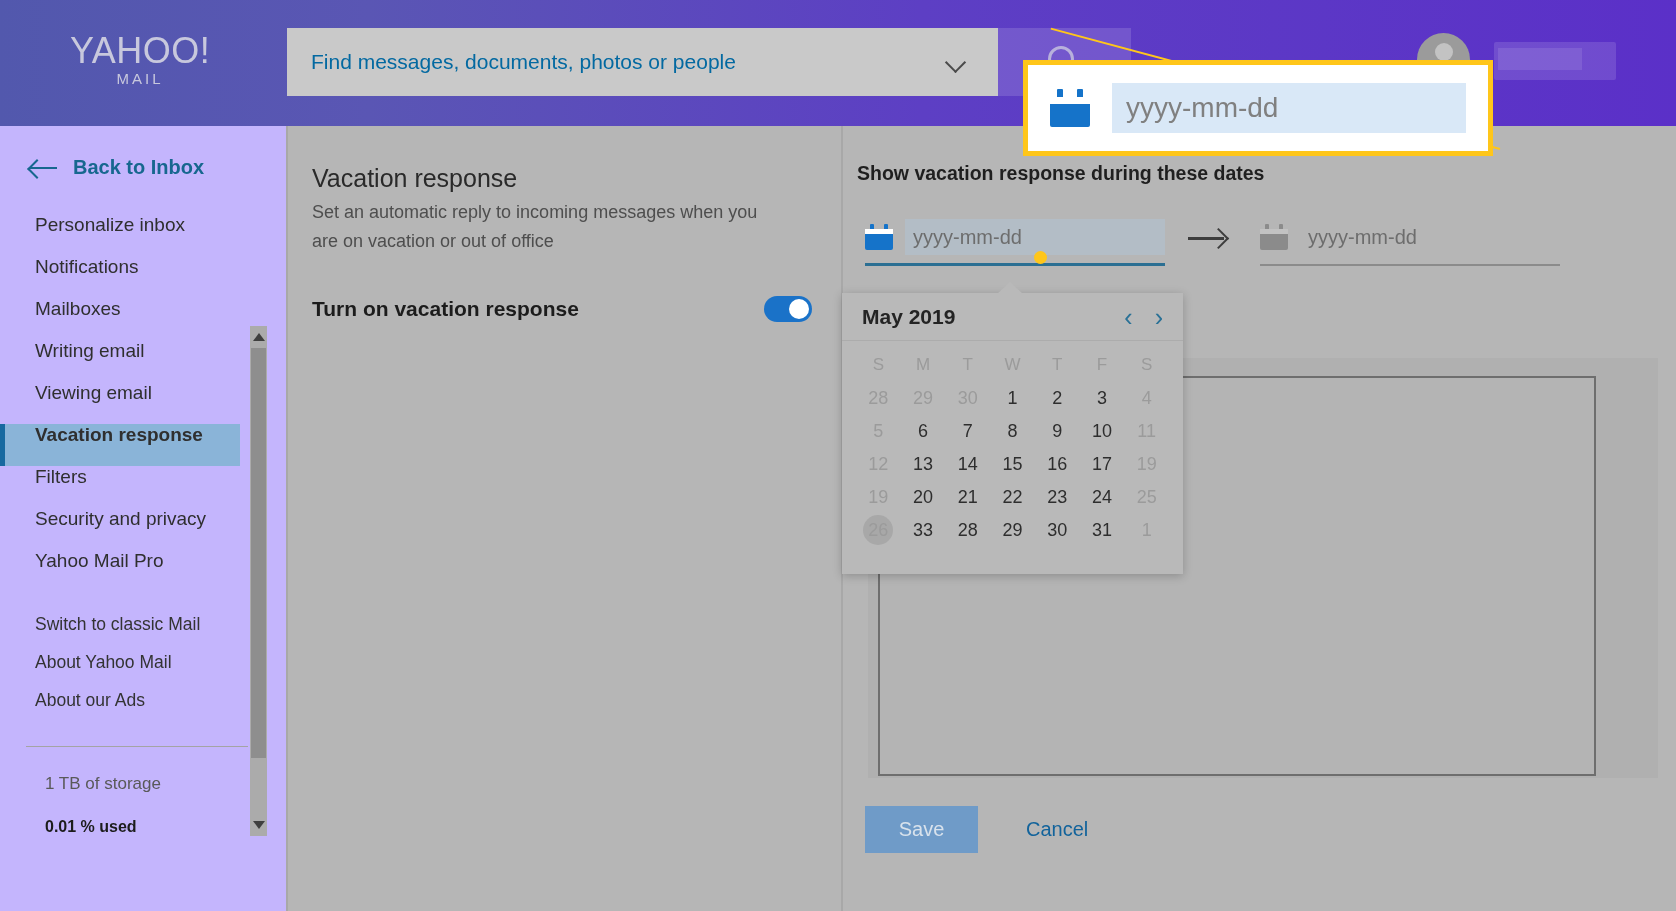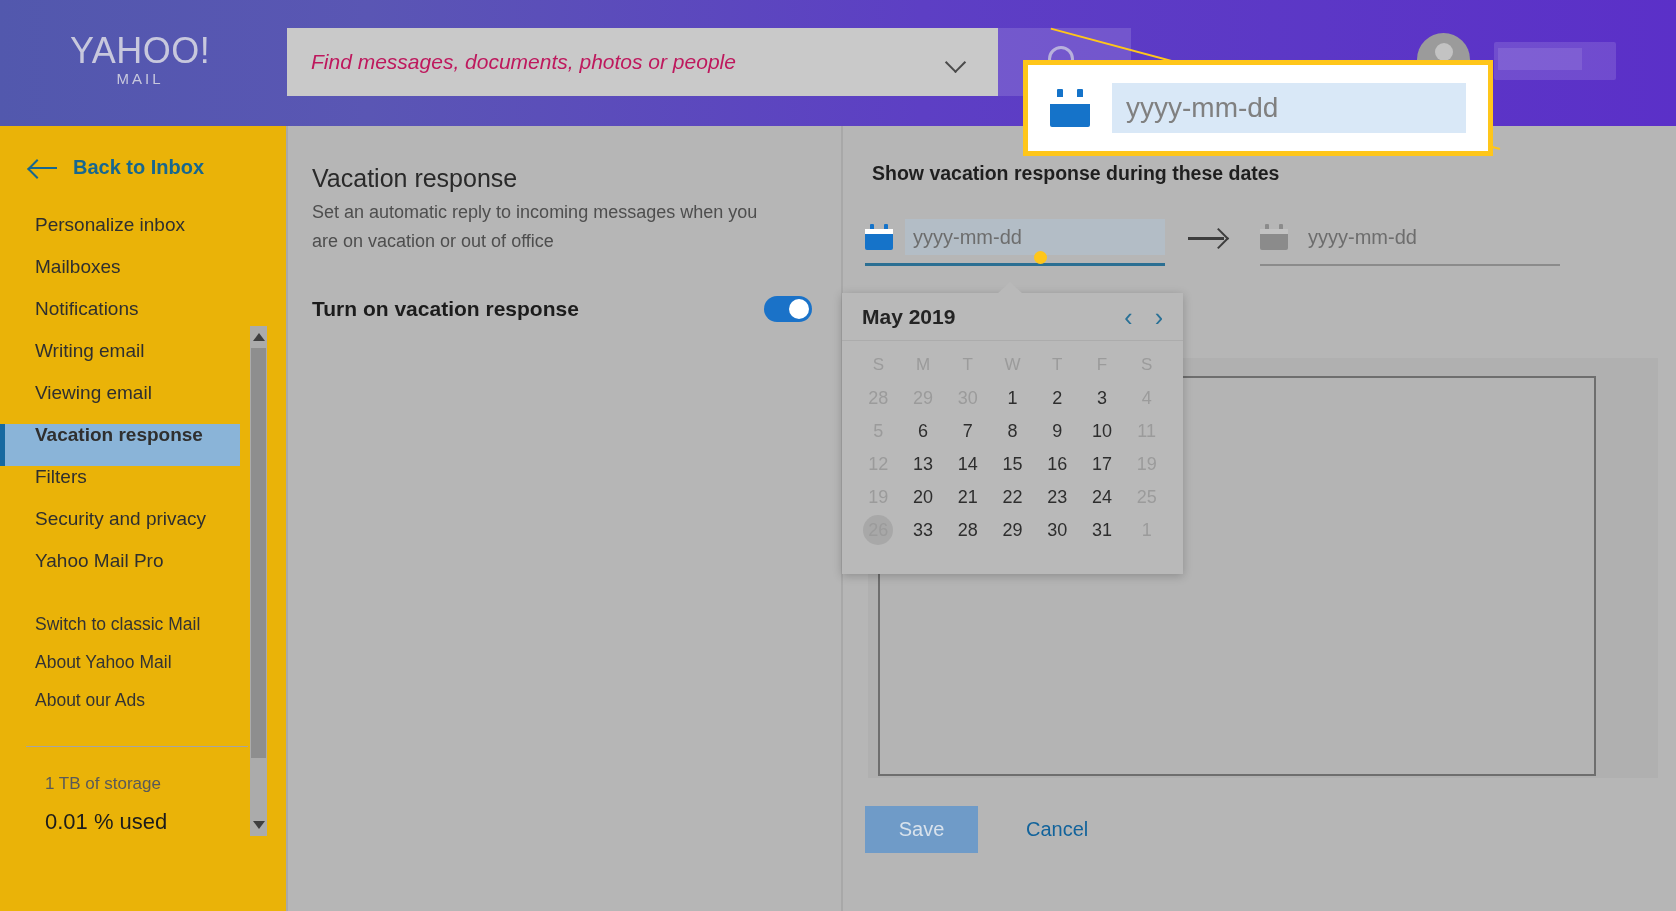--- a/index.html
+++ b/index.html
@@ -27,21 +27,21 @@
   }
   .logo .mail {
     font-size: 15px; letter-spacing: 3px; text-align: center;
     color: #c8c8dd; margin-top: 0px;
   }
   .searchbox {
     position: absolute; left: 287px; top: 28px; width: 711px; height: 68px;
     background: #c9c9c9; display: flex; align-items: center; padding: 0 24px;
   }
   .searchbox .ph {
-    flex: 1; color: #be185d; font-size: 21px; font-style: italic;
+    flex: 1; color: #0369a1; font-size: 21px;
   }
   .chev-down {
     width: 22px; height: 22px; position: relative; margin-right: 6px;
   }
   .chev-down::before {
     content: ""; position: absolute; left: 2px; top: 4px;
     width: 13px; height: 13px; border-right: 2.5px solid #4a4a4a;
     border-bottom: 2.5px solid #4a4a4a; transform: rotate(45deg);
   }
   .searchbtn {
@@ -73,21 +73,21 @@
     background: rgba(255,255,255,0.13); border-radius: 2px;
   }
   .namemask::after {
     content: ""; position: absolute; left: 4px; top: 6px; width: 84px; height: 22px;
     background: rgba(255,255,255,0.10);
   }
 
   
   .sidebar {
     position: absolute; left: 0; top: 126px; width: 286px; height: 785px;
-    background: #eab308;
+    background: #c4b5fd;
   }
   .back-row {
     position: absolute; left: 30px; top: 30px; display: flex; align-items: center;
     gap: 13px; cursor: pointer;
   }
   .arrow-left {
     width: 30px; height: 20px; position: relative;
   }
   .arrow-left::before {
     content: ""; position: absolute; left: 0; top: 9px; width: 27px; height: 2.5px;
@@ -115,21 +115,21 @@
   .nav-sep { height: 22px; }
   .nav-item.small { font-size: 17.5px; height: 38px; color: #333; }
 
   .divider {
     position: absolute; left: 26px; top: 620px; width: 222px; height: 1px;
     background: #a4a4a4;
   }
   .storage {
     position: absolute; left: 45px; top: 648px; font-size: 17px; color: #595959;
   }
-  .storage .used { font-weight: normal; color: #1c1c1c; font-size: 22px; margin-top: 15px; }
+  .storage .used { font-weight: bold; color: #1c1c1c; font-size: 16px; margin-top: 24px; }
 
   .sb-track {
     position: absolute; left: 250px; top: 200px; width: 17px; height: 510px;
     background: #ababab;
   }
   .sb-thumb {
     position: absolute; left: 251px; top: 222px; width: 15px; height: 410px;
     background: #8e8e8e;
   }
   .sb-up, .sb-down {
@@ -172,21 +172,21 @@
     position: relative; cursor: pointer;
   }
   .toggle .knob {
     position: absolute; right: 3px; top: 3px; width: 20px; height: 20px;
     border-radius: 50%; background: #ffffff;
   }
 
   
   .rc { position: absolute; left: 557px; top: 0; width: 833px; height: 785px; }
   .dates-label {
-    position: absolute; left: 29px; top: 36px; font-size: 19.5px;
+    position: absolute; left: 14px; top: 36px; font-size: 19.5px;
     font-weight: bold; color: #1f1f1f;
   }
   .date-field {
     position: absolute; top: 88px; height: 46px; display: flex; align-items: center;
   }
   .date-field.start { left: 22px; width: 300px; }
   .date-field.end { left: 417px; width: 300px; }
   .cal-icon {
     width: 28px; height: 26px; position: relative; margin-right: 12px; flex: none;
   }
@@ -339,24 +339,24 @@
     <div class="back-row">
       <div class="arrow-left"></div>
       <div class="back-label">Back to Inbox</div>
     </div>
 
     <div class="nav">
       <div class="nav-item">
           <span>Personalize inbox</span>
         </div>
       <div class="nav-item">
+          <span>Notifications</span>
+        </div>
+      <div class="nav-item">
           <span>Mailboxes</span>
-        </div>
-      <div class="nav-item">
-          <span>Notifications</span>
         </div>
       <div class="nav-item">
           <span>Writing email</span>
         </div>
       <div class="nav-item">
           <span>Viewing email</span>
         </div>
       <div class="nav-item active">
           <span>Vacation response</span>
         </div>

